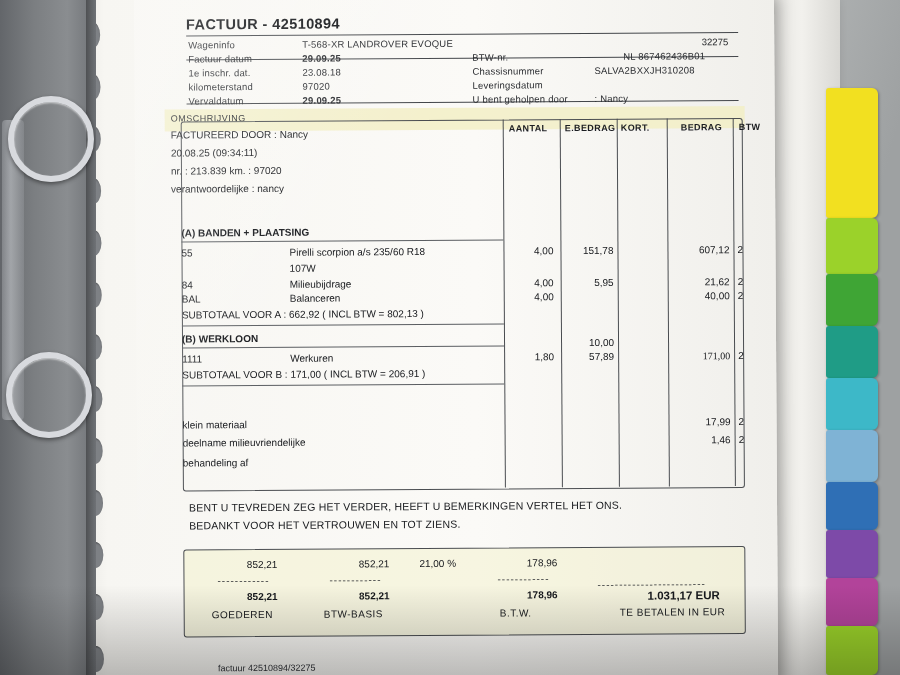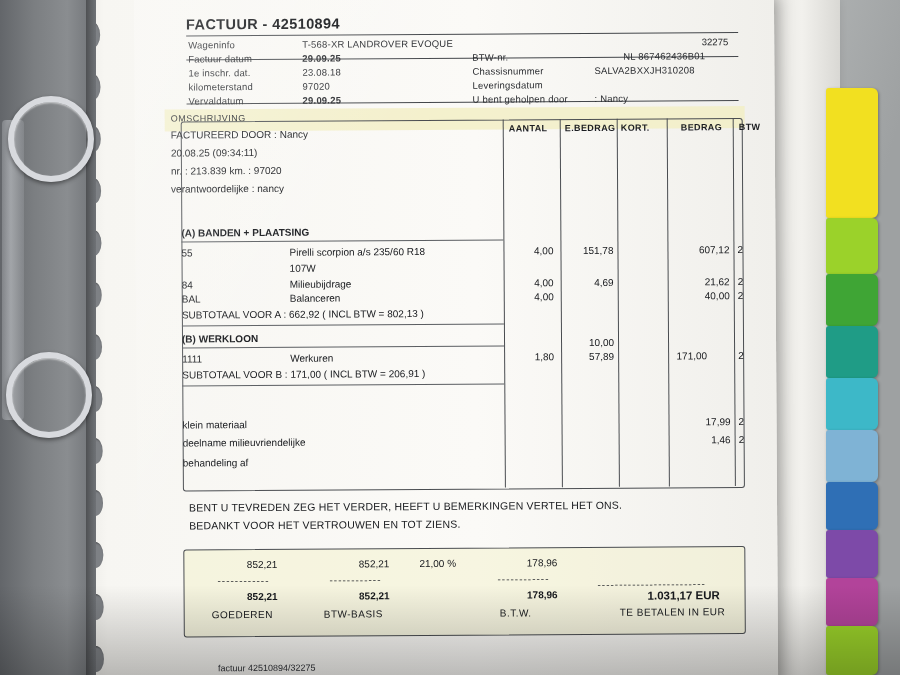--- a/index.html
+++ b/index.html
@@ -328,42 +328,42 @@
       <div class="cell" style="left:184px; top:264px;">107W</div>
       <div class="cell r" style="left:400px; top:248px; width:48px;">4,00</div>
       <div class="cell r" style="left:458px; top:248px; width:50px;">151,78</div>
       <div class="cell r" style="left:514px; top:248px; width:44px;"></div>
       <div class="cell r" style="left:566px; top:248px; width:58px;">607,12</div>
       <div class="cell" style="left:632px; top:248px;">2</div>
 
       <div class="cell" style="left:76px; top:280px;">84</div>
       <div class="cell" style="left:184px; top:280px;">Milieubijdrage</div>
       <div class="cell r" style="left:400px; top:280px; width:48px;">4,00</div>
-      <div class="cell r" style="left:458px; top:280px; width:50px;">4,69</div>
+      <div class="cell r" style="left:458px; top:280px; width:50px;">5,95</div>
       <div class="cell r" style="left:566px; top:280px; width:58px;">21,62</div>
       <div class="cell" style="left:632px; top:280px;">2</div>
 
       <div class="cell" style="left:76px; top:294px;">BAL</div>
       <div class="cell" style="left:184px; top:294px;">Balanceren</div>
       <div class="cell r" style="left:400px; top:294px; width:48px;">4,00</div>
       <div class="cell r" style="left:458px; top:299px; width:50px;margin-top:41px;">10,00</div>
       <div class="cell r" style="left:566px; top:294px; width:58px;">40,00</div>
       <div class="cell" style="left:632px; top:294px;">2</div>
 
       <div class="cell" style="left:76px; top:310px;">SUBTOTAAL VOOR A : 662,92 ( INCL BTW = 802,13 )</div>
       <div class="hr" style="left:76px; top:326px; width:322px; background:#5b5e62;"></div>
 
       <div class="cell bold" style="left:76px; top:334px;">(B) WERKLOON</div>
       <div class="hr" style="left:76px; top:348px; width:322px; background:#5b5e62;"></div>
 
       <div class="cell" style="left:76px; top:354px;">1111</div>
       <div class="cell" style="left:184px; top:354px;">Werkuren</div>
       <div class="cell r" style="left:400px; top:354px; width:48px;">1,80</div>
       <div class="cell r" style="left:458px; top:354px; width:50px;">57,89</div>
-      <div class="cell r" style="left:543px; top:354px; width:58px;">171,00</div>
+      <div class="cell r" style="left:566px; top:354px; width:58px;font-family:Liberation Serif, serif;">171,00</div>
       <div class="cell" style="left:632px; top:354px;">2</div>
 
       <div class="cell" style="left:76px; top:370px;">SUBTOTAAL VOOR B : 171,00 ( INCL BTW = 206,91 )</div>
       <div class="hr" style="left:76px; top:386px; width:322px; background:#5b5e62;"></div>
 
       <div class="cell" style="left:76px; top:420px;">klein materiaal</div>
       <div class="cell r" style="left:566px; top:420px; width:58px;">17,99</div>
       <div class="cell" style="left:632px; top:420px;">2</div>
 
       <div class="cell" style="left:76px; top:438px;">deelname milieuvriendelijke</div>

